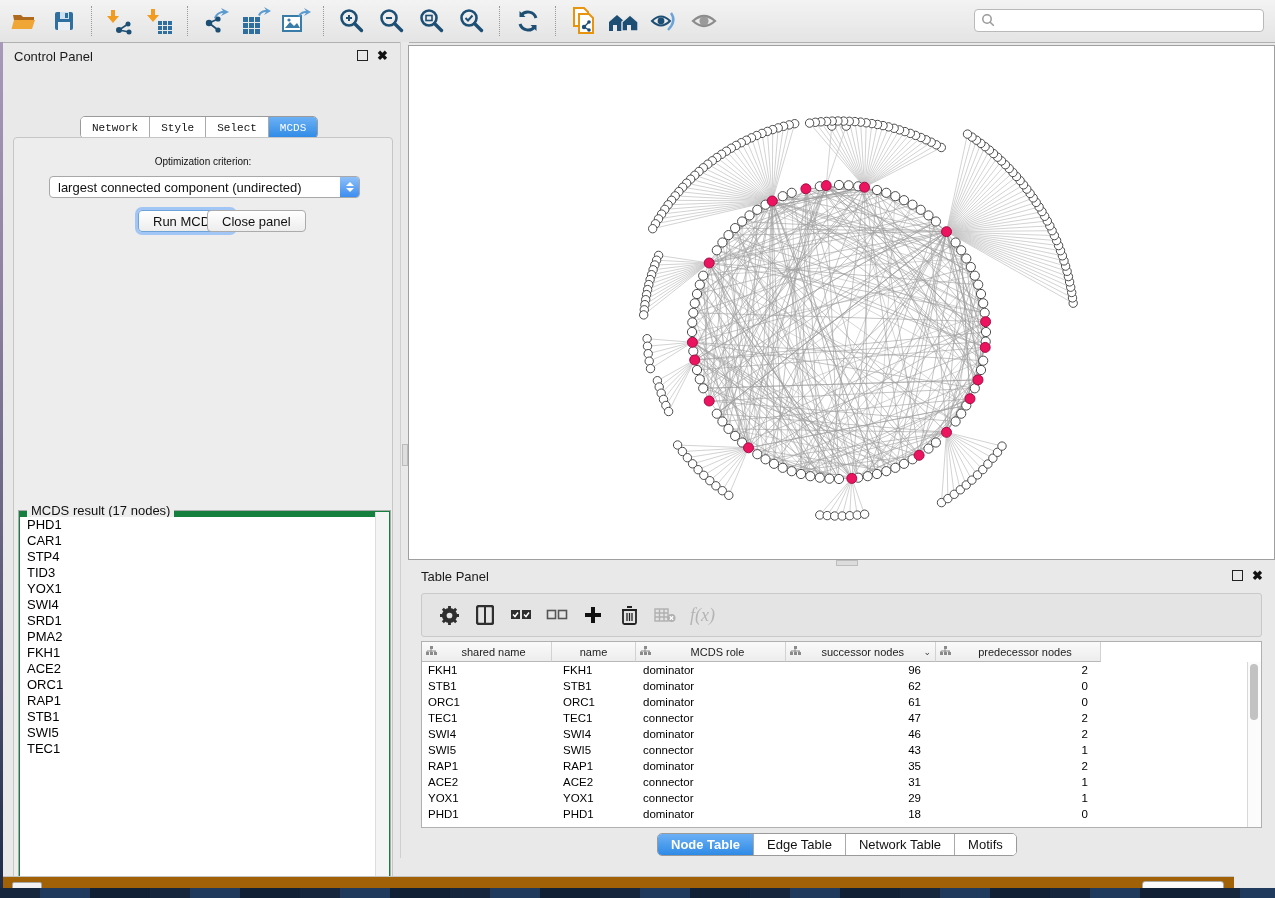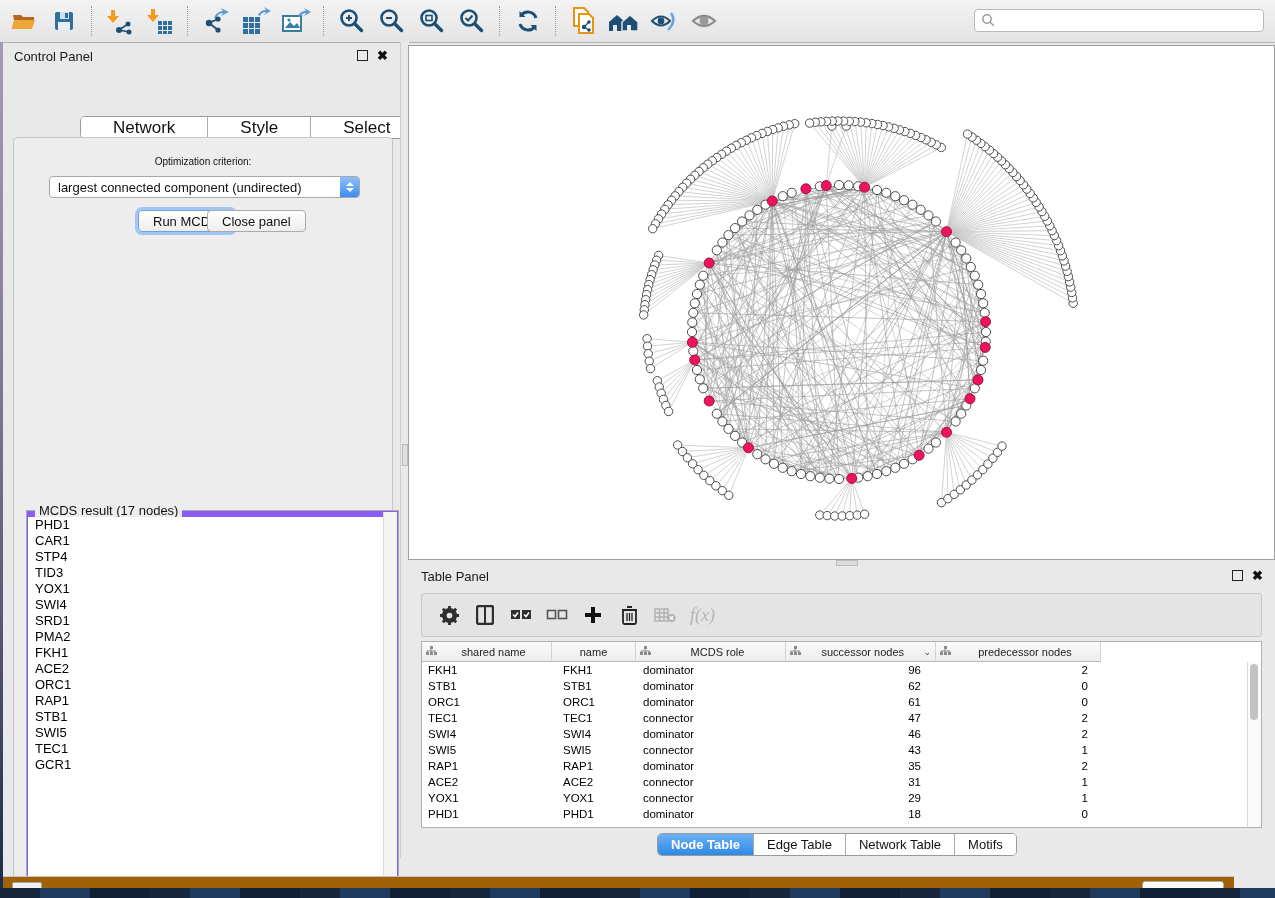--- a/index.html
+++ b/index.html
@@ -21,41 +21,41 @@
   .searchbox input{border:none;outline:none;flex:1;font-size:12px;background:transparent;font-family:"Liberation Sans",sans-serif;}
 
   
   .control-panel{position:absolute;left:3px;top:42px;width:397px;height:816px;}
   .panel-title{position:absolute;left:11px;top:7px;font-size:13px;color:#1a1a1a;}
   .panel-icons{position:absolute;right:12px;top:8px;display:flex;gap:9px;align-items:center;}
   .float-icon{width:9px;height:9px;border:1.6px solid #222;display:inline-block;}
   .close-icon{font-size:13px;font-weight:bold;color:#111;line-height:10px;}
   .cp-tabs{position:absolute;left:77px;top:74px;display:flex;height:21px;
     border:1px solid #9a9a9a;border-radius:5px;overflow:hidden;background:#fff;}
-  .cp-tab{padding:0 32px;font-size:17px;display:flex;align-items:center;background:#fff;color:#111;
-    border-right:1px solid #aaa;}
+  .cp-tab{padding:0 11px;font-size:11px;display:flex;align-items:center;background:#fff;color:#111;
+    border-right:1px solid #aaa;font-family:Liberation Mono, monospace;}
   .cp-tab:last-child{border-right:none;}
   .cp-tab.active{background:linear-gradient(#6cb0f5,#2e8ae6);color:#fff;}
   .cp-body{position:absolute;left:10px;top:95px;width:380px;height:752px;background:#ededed;
     border:1px solid #c6c6c6;border-radius:4px;box-sizing:border-box;}
   .opt-label{position:absolute;left:0;width:100%;top:18px;text-align:center;font-size:10px;color:#111;}
   .dropdown{position:absolute;left:35px;top:38px;width:311px;height:22px;background:#fff;
     border:1px solid #a8a8a8;border-radius:4px;display:flex;align-items:center;box-sizing:border-box;}
   .dropdown .dd-text{flex:1;font-size:13px;padding-left:8px;color:#111;white-space:nowrap;overflow:hidden;}
   .dd-stepper{width:19px;height:20px;border-radius:0 3px 3px 0;background:linear-gradient(#8ec0f9,#3d8df0);
     display:flex;flex-direction:column;align-items:center;justify-content:center;gap:2px;}
   .dd-up{width:0;height:0;border-left:4px solid transparent;border-right:4px solid transparent;border-bottom:4px solid #fff;}
   .dd-down{width:0;height:0;border-left:4px solid transparent;border-right:4px solid transparent;border-top:4px solid #fff;}
   .btn{height:22px;background:linear-gradient(#ffffff,#ededed);border:1px solid #ababab;border-radius:4px;
     font-size:13px;font-family:"Liberation Sans",sans-serif;color:#111;padding:0 14px;}
   .btn.focused{box-shadow:0 0 0 3px rgba(110,170,250,.6);border-color:#6ea3d8;}
   .run-btn{position:absolute;left:84px;top:72px;margin-left:40px;}
   .closepanel-btn{position:absolute;left:193px;top:72px;}
-  .result-box{position:absolute;left:12px;top:372px;width:371px;height:371px;border:1px solid #a9a9a9;
-    background:#8b5cf6;}
+  .result-box{position:absolute;left:4px;top:372px;width:371px;height:371px;border:1px solid #a9a9a9;
+    background:#15803d;}
   .result-legend{position:absolute;left:8px;top:-8px;background:#ededed;padding:0 4px;font-size:13px;color:#111;}
   .result-list{position:absolute;left:1px;top:6px;right:14px;bottom:1px;overflow:hidden;background:#fff;}
   .result-item{font-size:13px;line-height:16px;padding-left:7px;color:#000;}
   .result-scroll{position:absolute;top:1px;right:1px;bottom:1px;width:13px;background:#f4f4f4;border-left:1px solid #ddd;}
 
   
   .v-splitter{position:absolute;left:400px;top:42px;width:8px;height:816px;background:#e9e9e9;border-left:1px solid #cfcfcf;}
   .v-handle{position:absolute;left:1px;top:402px;width:6px;height:22px;background:#dedede;border:1px solid #bbb;box-sizing:border-box;}
   .h-splitter{position:absolute;left:408px;top:560px;width:867px;height:6px;background:#e9e9e9;}
   .h-handle{position:absolute;left:428px;top:0px;width:22px;height:6px;background:#dcdcdc;border:1px solid #bdbdbd;box-sizing:border-box;}
@@ -296,21 +296,20 @@
             <div class="result-item">SWI4</div>
             <div class="result-item">SRD1</div>
             <div class="result-item">PMA2</div>
             <div class="result-item">FKH1</div>
             <div class="result-item">ACE2</div>
             <div class="result-item">ORC1</div>
             <div class="result-item">RAP1</div>
             <div class="result-item">STB1</div>
             <div class="result-item">SWI5</div>
             <div class="result-item">TEC1</div>
-            <div class="result-item">GCR1</div>
           </div>
         <div class="result-scroll"></div>
       </div>
     </div>
   </div>
 
   <div class="v-splitter">
       <div class="v-handle"></div>
     </div>
   <div class="h-splitter">

